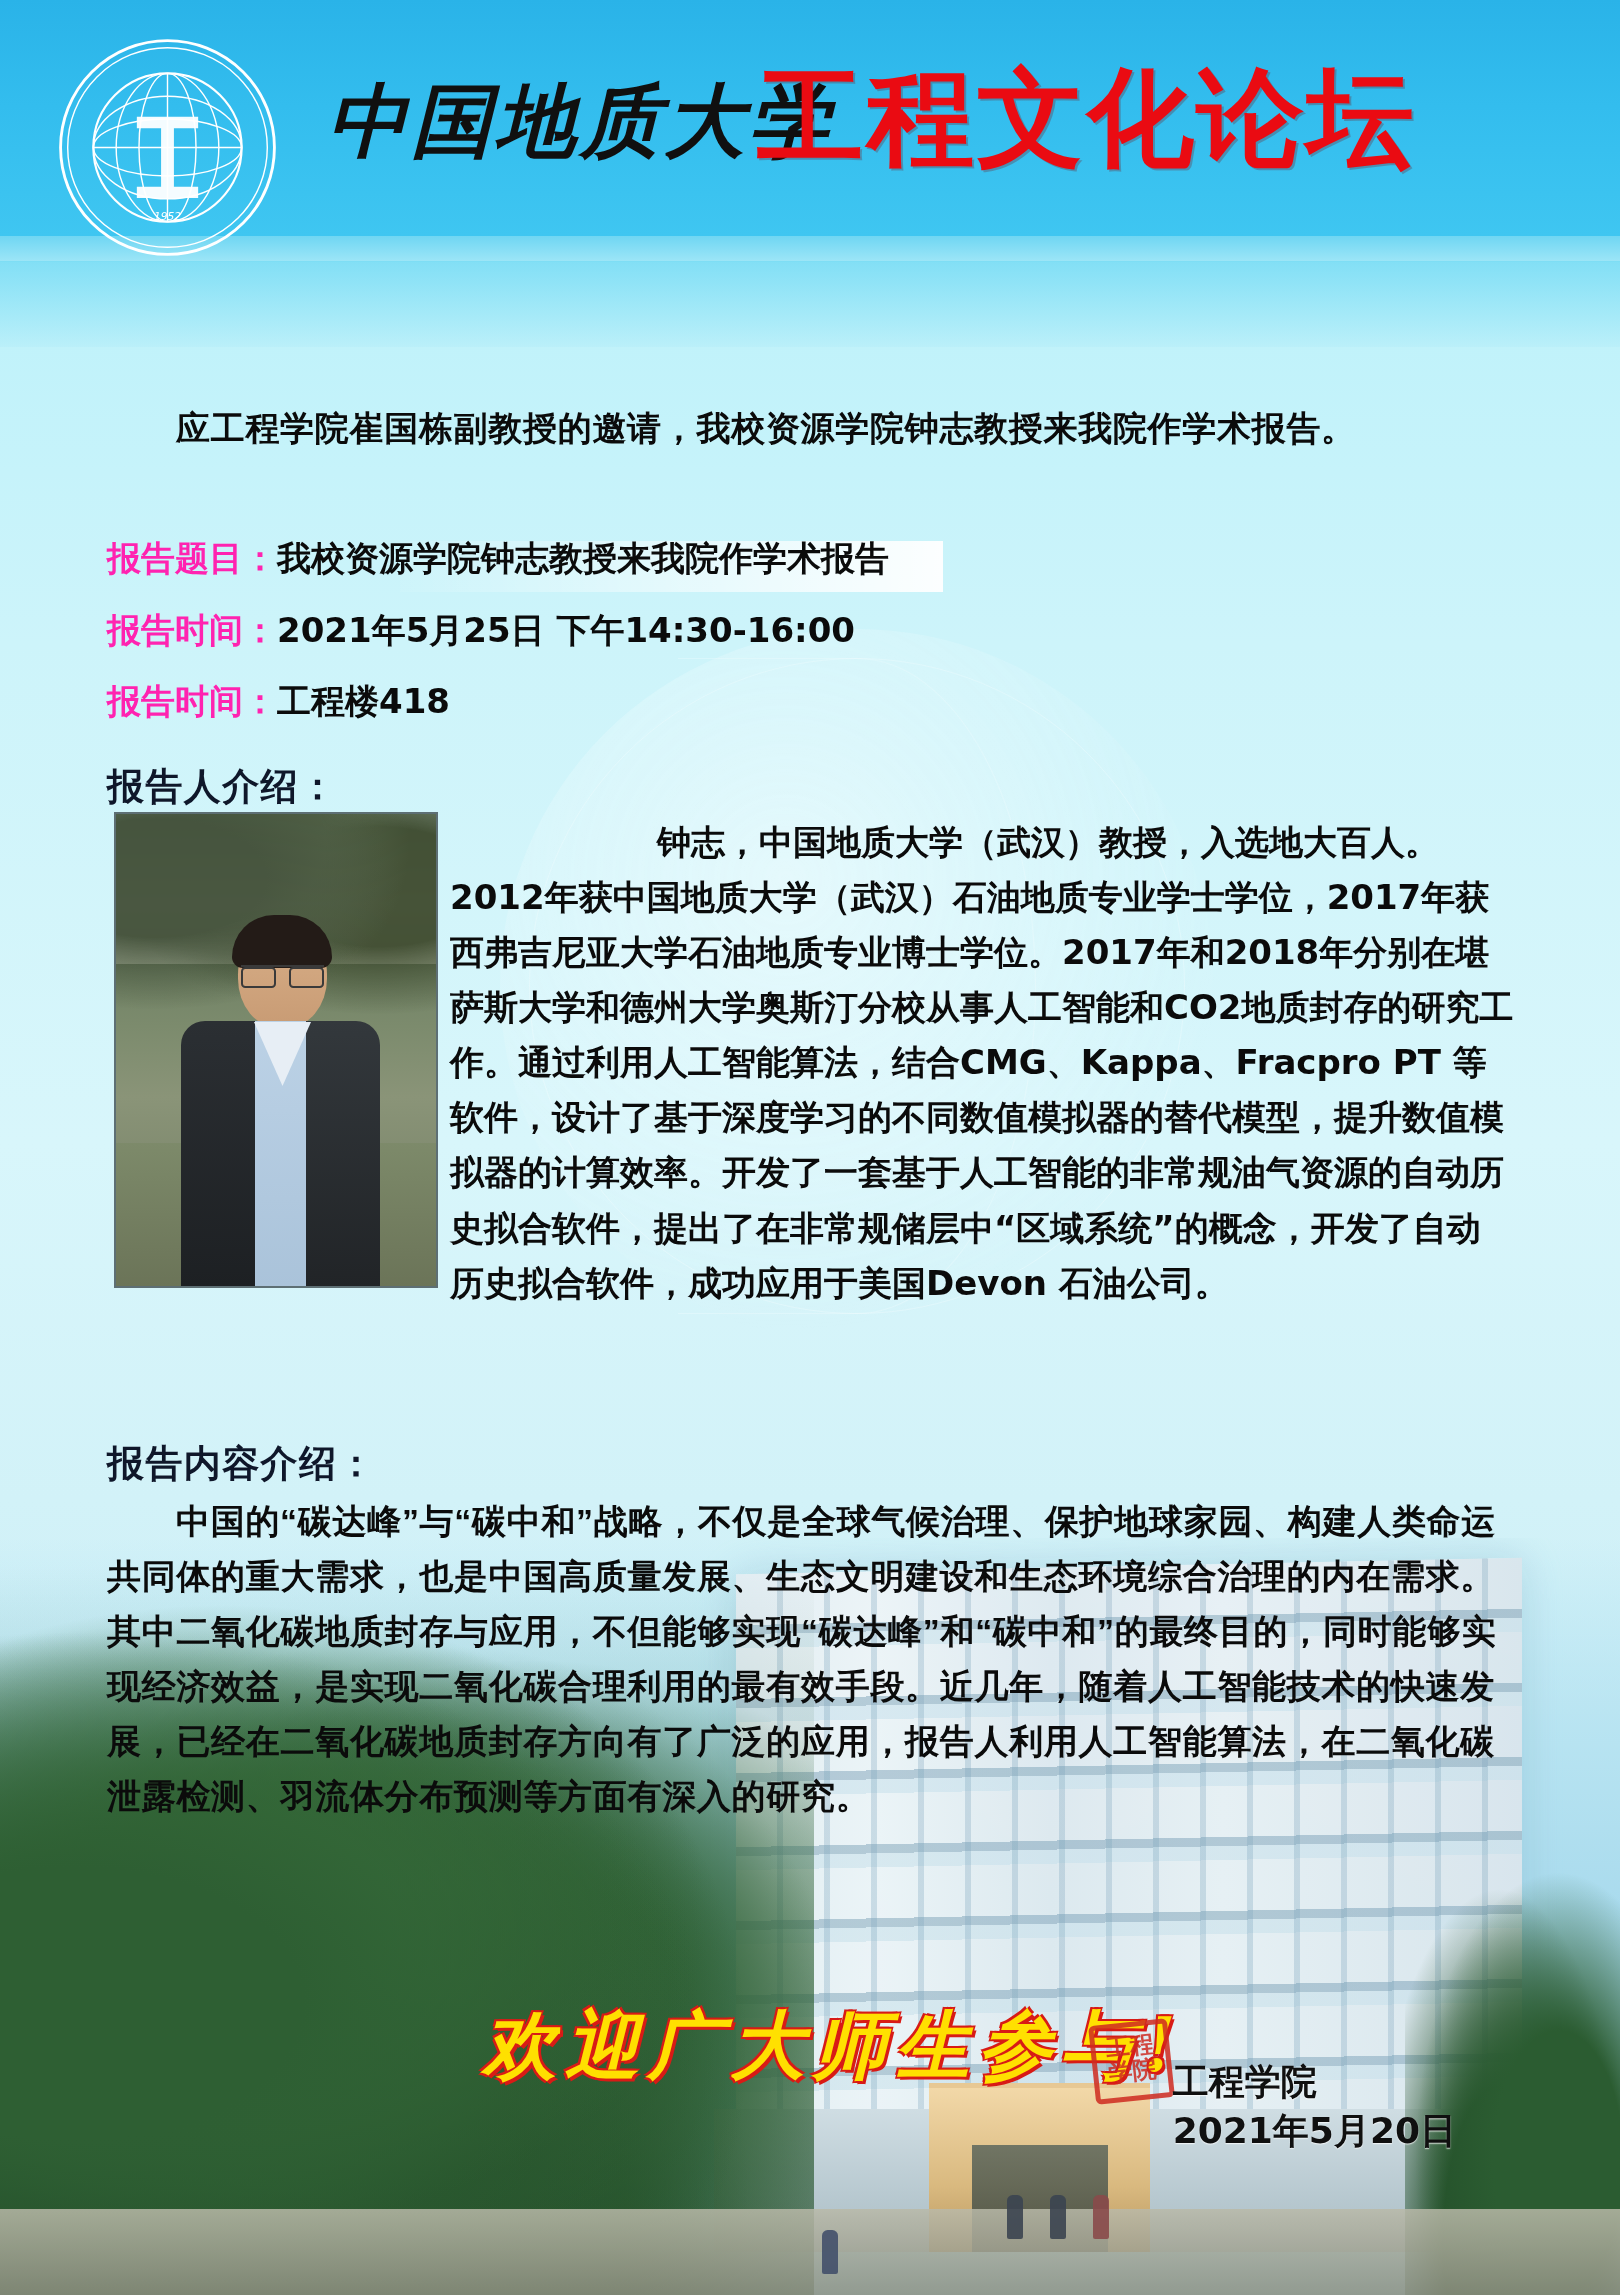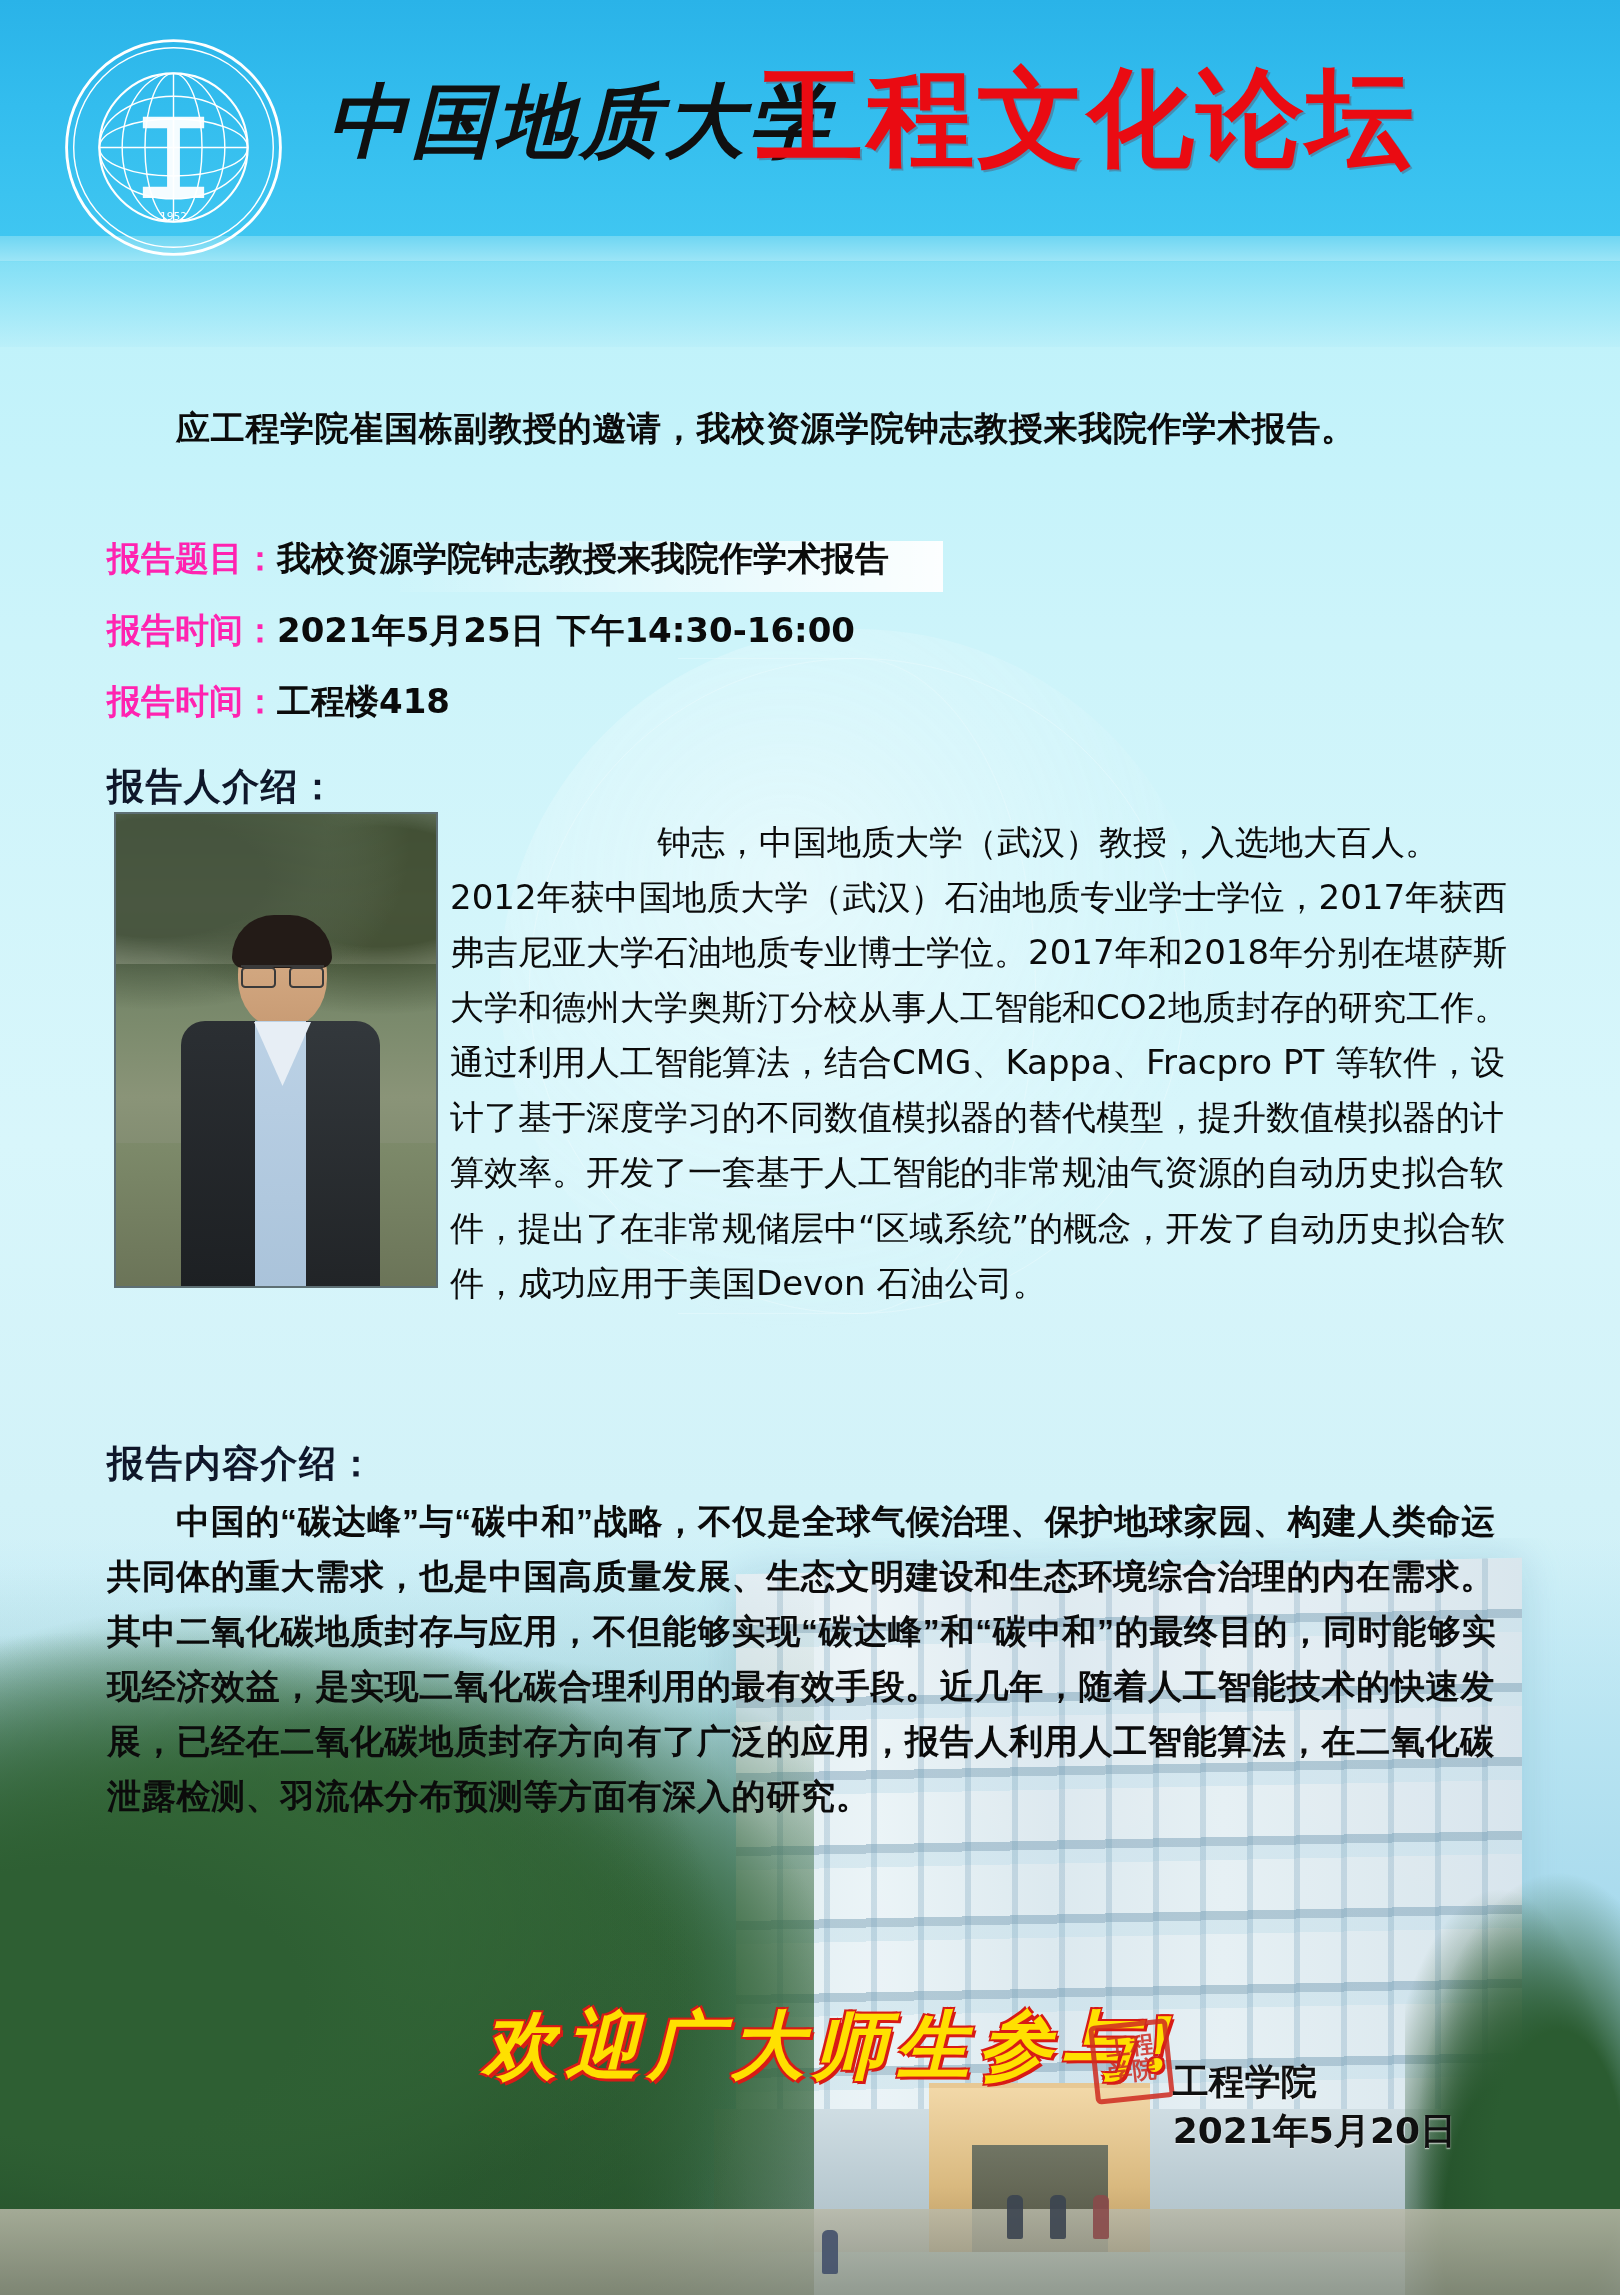--- a/index.html
+++ b/index.html
@@ -218,24 +218,25 @@
     position: absolute;
     left: 400px;
     top: 280px;
     width: 543px;
     height: 51px;
     background: linear-gradient(to right, rgba(255,255,255,0.05), rgba(255,255,255,0.95));
   }
 
   .logo {
     position: absolute;
-    left: 63px;
+    left: 57px;
     top: 37px;
     width: 221px;
     height: 221px;
+    font-style: italic;
   }
   .logo svg { display:block; }
 
   .header-title-cn {
     position: absolute;
     left: 327px;
     top: 69px;
     font-family: "DejaVu Serif", "Liberation Serif", serif;
     font-size: 80px;
     font-weight: bold;
@@ -428,21 +429,21 @@
   .bio {
     position: absolute;
     left: 114px;
     top: 443px;
     width: 1400px;
   }
   .bio p {
     margin: 0;
     font-family: "DejaVu Sans", "Liberation Sans", sans-serif;
     font-size: 34px;
-    font-weight: normal;
+    font-weight: bold;
     color: #0b0b0b;
     line-height: 1.62;
   }
   .bio .wrap {
     float: left;
     width: 336px;
     height: 477px;
   }
   .bio .first { text-indent: 207px; }
 

